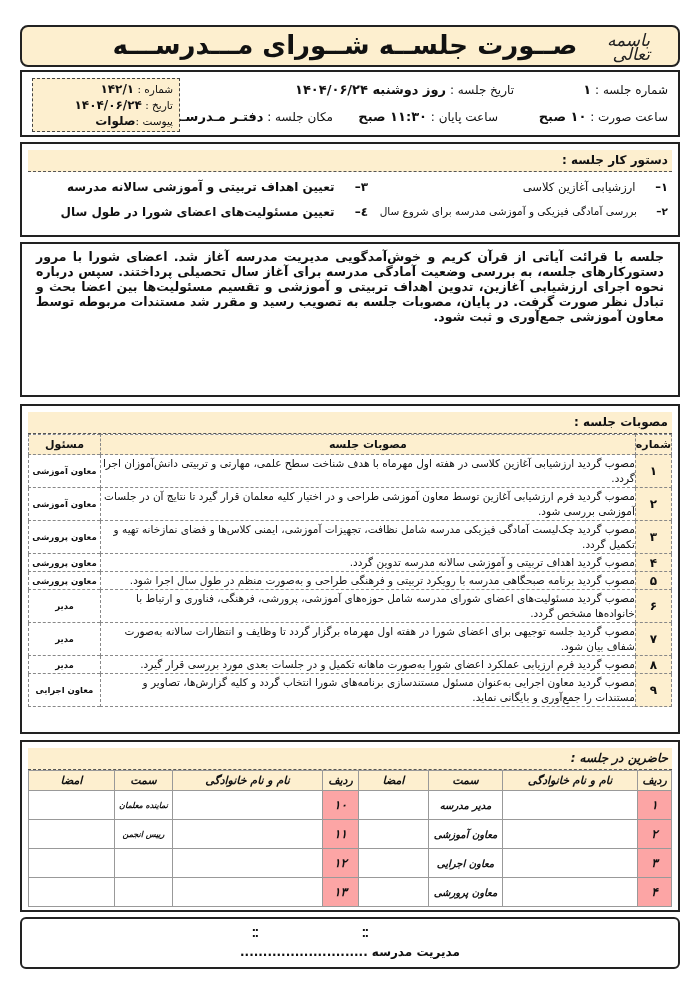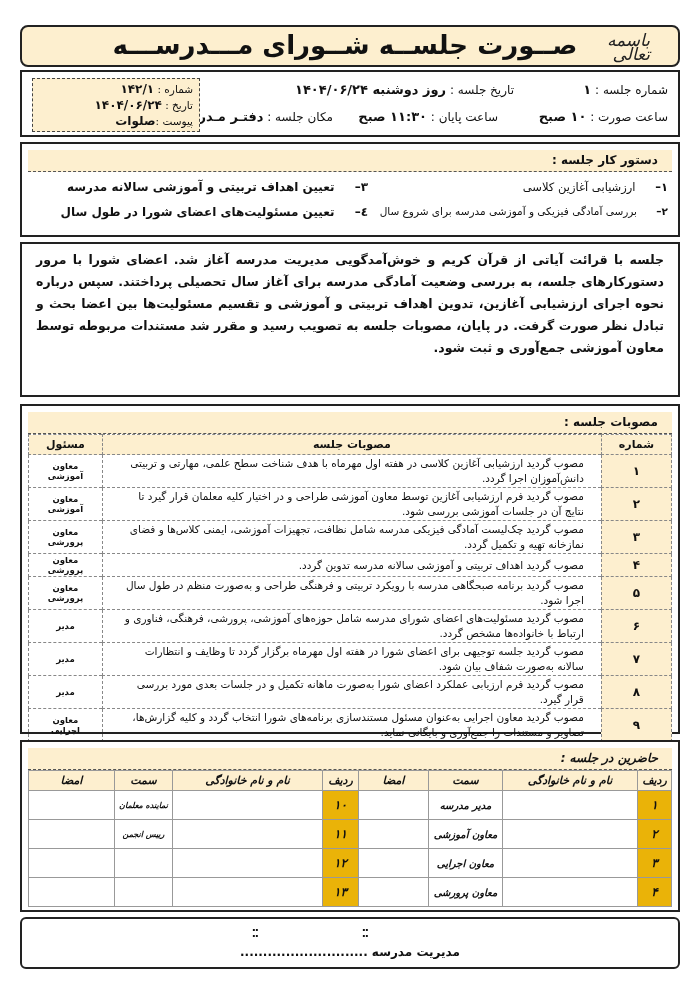--- a/index.html
+++ b/index.html
@@ -19,55 +19,55 @@
     font-size: 26px; font-weight: bold; letter-spacing: 2px; color: #111;
   }
 
   .info-box {
     position: absolute; left: 20px; top: 70px; width: 660px; height: 67px;
     border: 2px solid #222; background: #fff;
   }
   .info-line { position: absolute; right: 10px; font-size: 12px; white-space: nowrap; }
   .info-line b { font-weight: bold; font-size: 13px; }
   .stamp {
-    position: absolute; left: 10px; top: 6px; width: 168px; height: 54px;
+    position: absolute; left: 10px; top: 6px; width: 148px; height: 54px;
     background: #fdefcf; border: 1.5px dashed #444; padding: 2px 6px;
     font-size: 10.5px; line-height: 16px;
   }
   .stamp b { font-size: 12px; }
 
   .section {
     position: absolute; left: 20px; width: 660px; border: 2px solid #222; background: #fff;
   }
   .sec-head {
     margin: 6px 6px 0 6px; height: 22px; background: #fdefcf;
     border-bottom: 1.5px dashed #555; font-weight: bold; font-size: 12px;
-    padding: 3px 14px 0 0;
+    padding: 3px 4px 0 0;
   }
 
   .agenda { position: relative; height: 52px; font-size: 11.5px; }
   .agenda .item { position: absolute; white-space: nowrap; }
   .agenda .num { font-weight: bold; margin-left: 16px; }
   .agenda .big { font-weight: bold; font-size: 12px; }
 
-  .summary { padding: 5px 14px 0 14px; font-size: 12.5px; font-weight: bold; line-height: 22px; text-align: justify; }
+  .summary { padding: 5px 14px 0 14px; font-size: 12.5px; font-weight: bold; line-height: 15px; text-align: justify; }
 
   table { border-collapse: collapse; width: 100%; }
   .res-table { margin: 0 6px; width: calc(100% - 12px); font-size: 10.5px; }
-  .res-table td, .res-table th { border: 1px dashed #888; padding: 1px 17px; vertical-align: middle; }
+  .res-table td, .res-table th { border: 1px dashed #888; padding: 1px 0; vertical-align: middle; }
   .res-table th { background: #fdefcf; font-weight: bold; font-size: 11px; height: 20px; }
   .res-table td.n { background: #fdefcf; font-weight: bold; text-align: center; width: 24px; font-size: 12px; }
   .res-table td.t { line-height: 15px; }
   .res-table td.r { width: 72px; text-align: center; font-weight: bold; font-size: 8.5px; }
 
   .att-table { margin: 0 6px; width: calc(100% - 12px); font-size: 10.5px; }
   .att-table td, .att-table th { border: 1px solid #999; text-align: center; }
   .att-table th { background: #fdefcf; font-weight: bold; height: 20px; font-size: 11px; }
   .att-table td { height: 29px; font-weight: bold; font-size: 10px; }
-  .att-table td.n { background: #eab308; font-size: 12px; }
+  .att-table td.n { background: #fca5a5; font-size: 12px; }
   .att-table td.sm { font-size: 8px; }
 
   .footer {
     position: absolute; left: 20px; top: 917px; width: 660px; height: 52px;
     border: 2px solid #222; border-radius: 6px; text-align: center;
   }
   .footer .dots { position: absolute; top: 8px; font-size: 11px; font-weight: bold; letter-spacing: -1px; }
   .footer .sign { position: absolute; top: 26px; left: 0; right: 0; text-align: center; font-size: 12px; font-weight: bold; }
 </style>
 </head>

